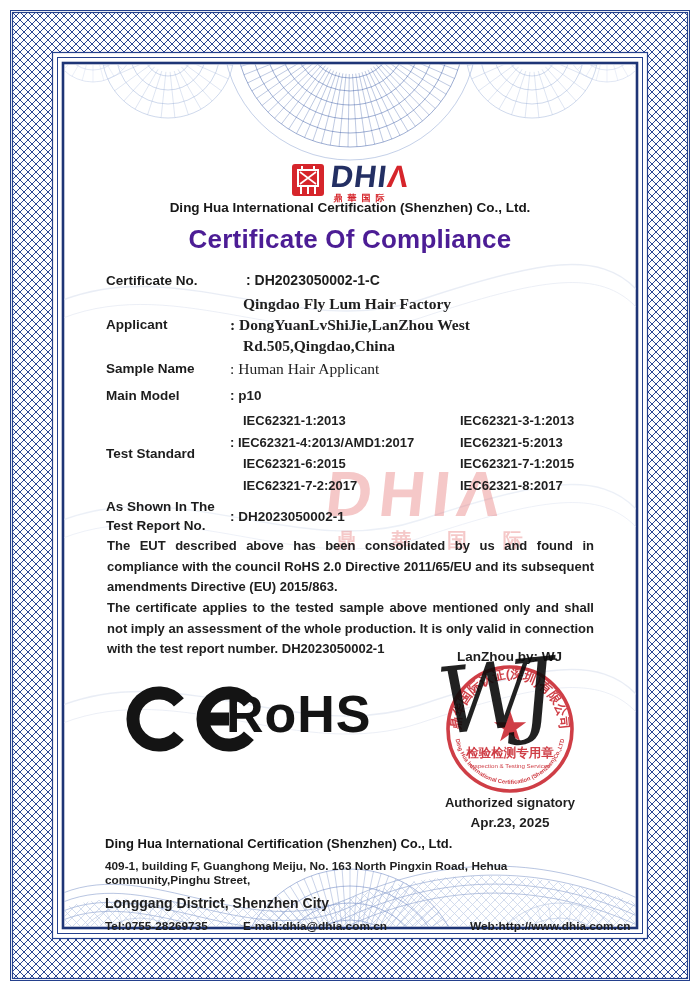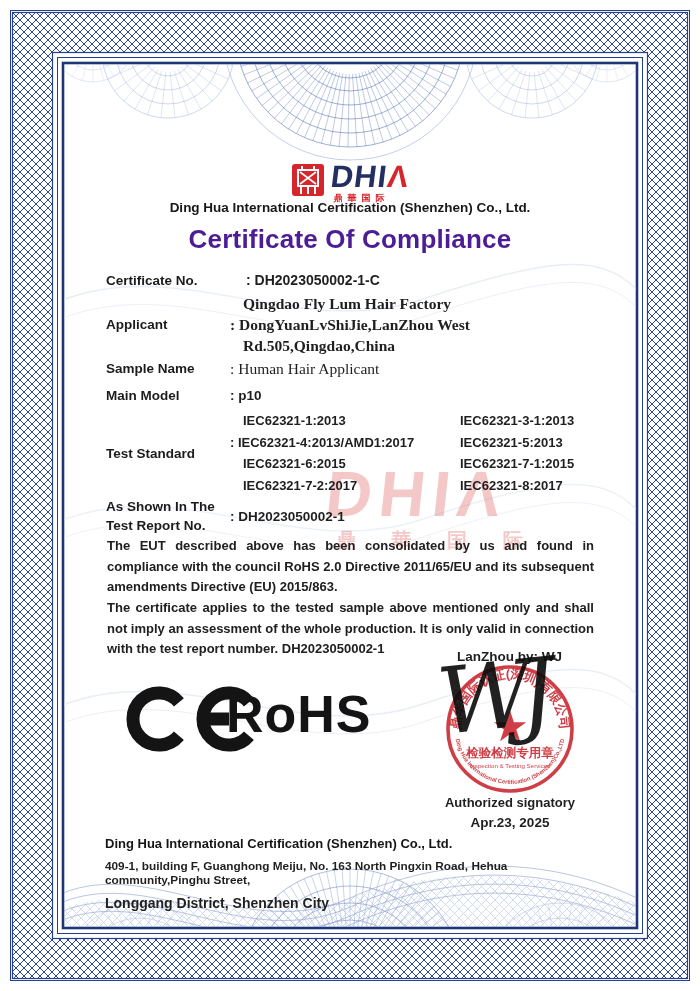--- a/index.html
+++ b/index.html
@@ -467,16 +467,21 @@
 
     <div class="auth">
       <div class="auth-title">Authorized signatory</div>
       <div class="auth-date">Apr.23, 2025</div>
     </div>
 
     <div class="footer">
       <div class="f-company">Ding Hua International Certification (Shenzhen) Co., Ltd.</div>
       <div class="f-addr">409-1, building F, Guanghong Meiju, No. 163 North Pingxin Road, Hehua community,Pinghu Street,</div>
       <div class="f-addr2">Longgang District, Shenzhen City</div>
+      <div class="f-contact">
+        <span class="f-tel">Tel:0755-28269735</span>
+        <span class="f-mail">E-mail:dhia@dhia.com.cn</span>
+        <span class="f-web">Web:http://www.dhia.com.cn</span>
+      </div>
     </div>
 
   </div>
 </div>
 
 </body></html>

